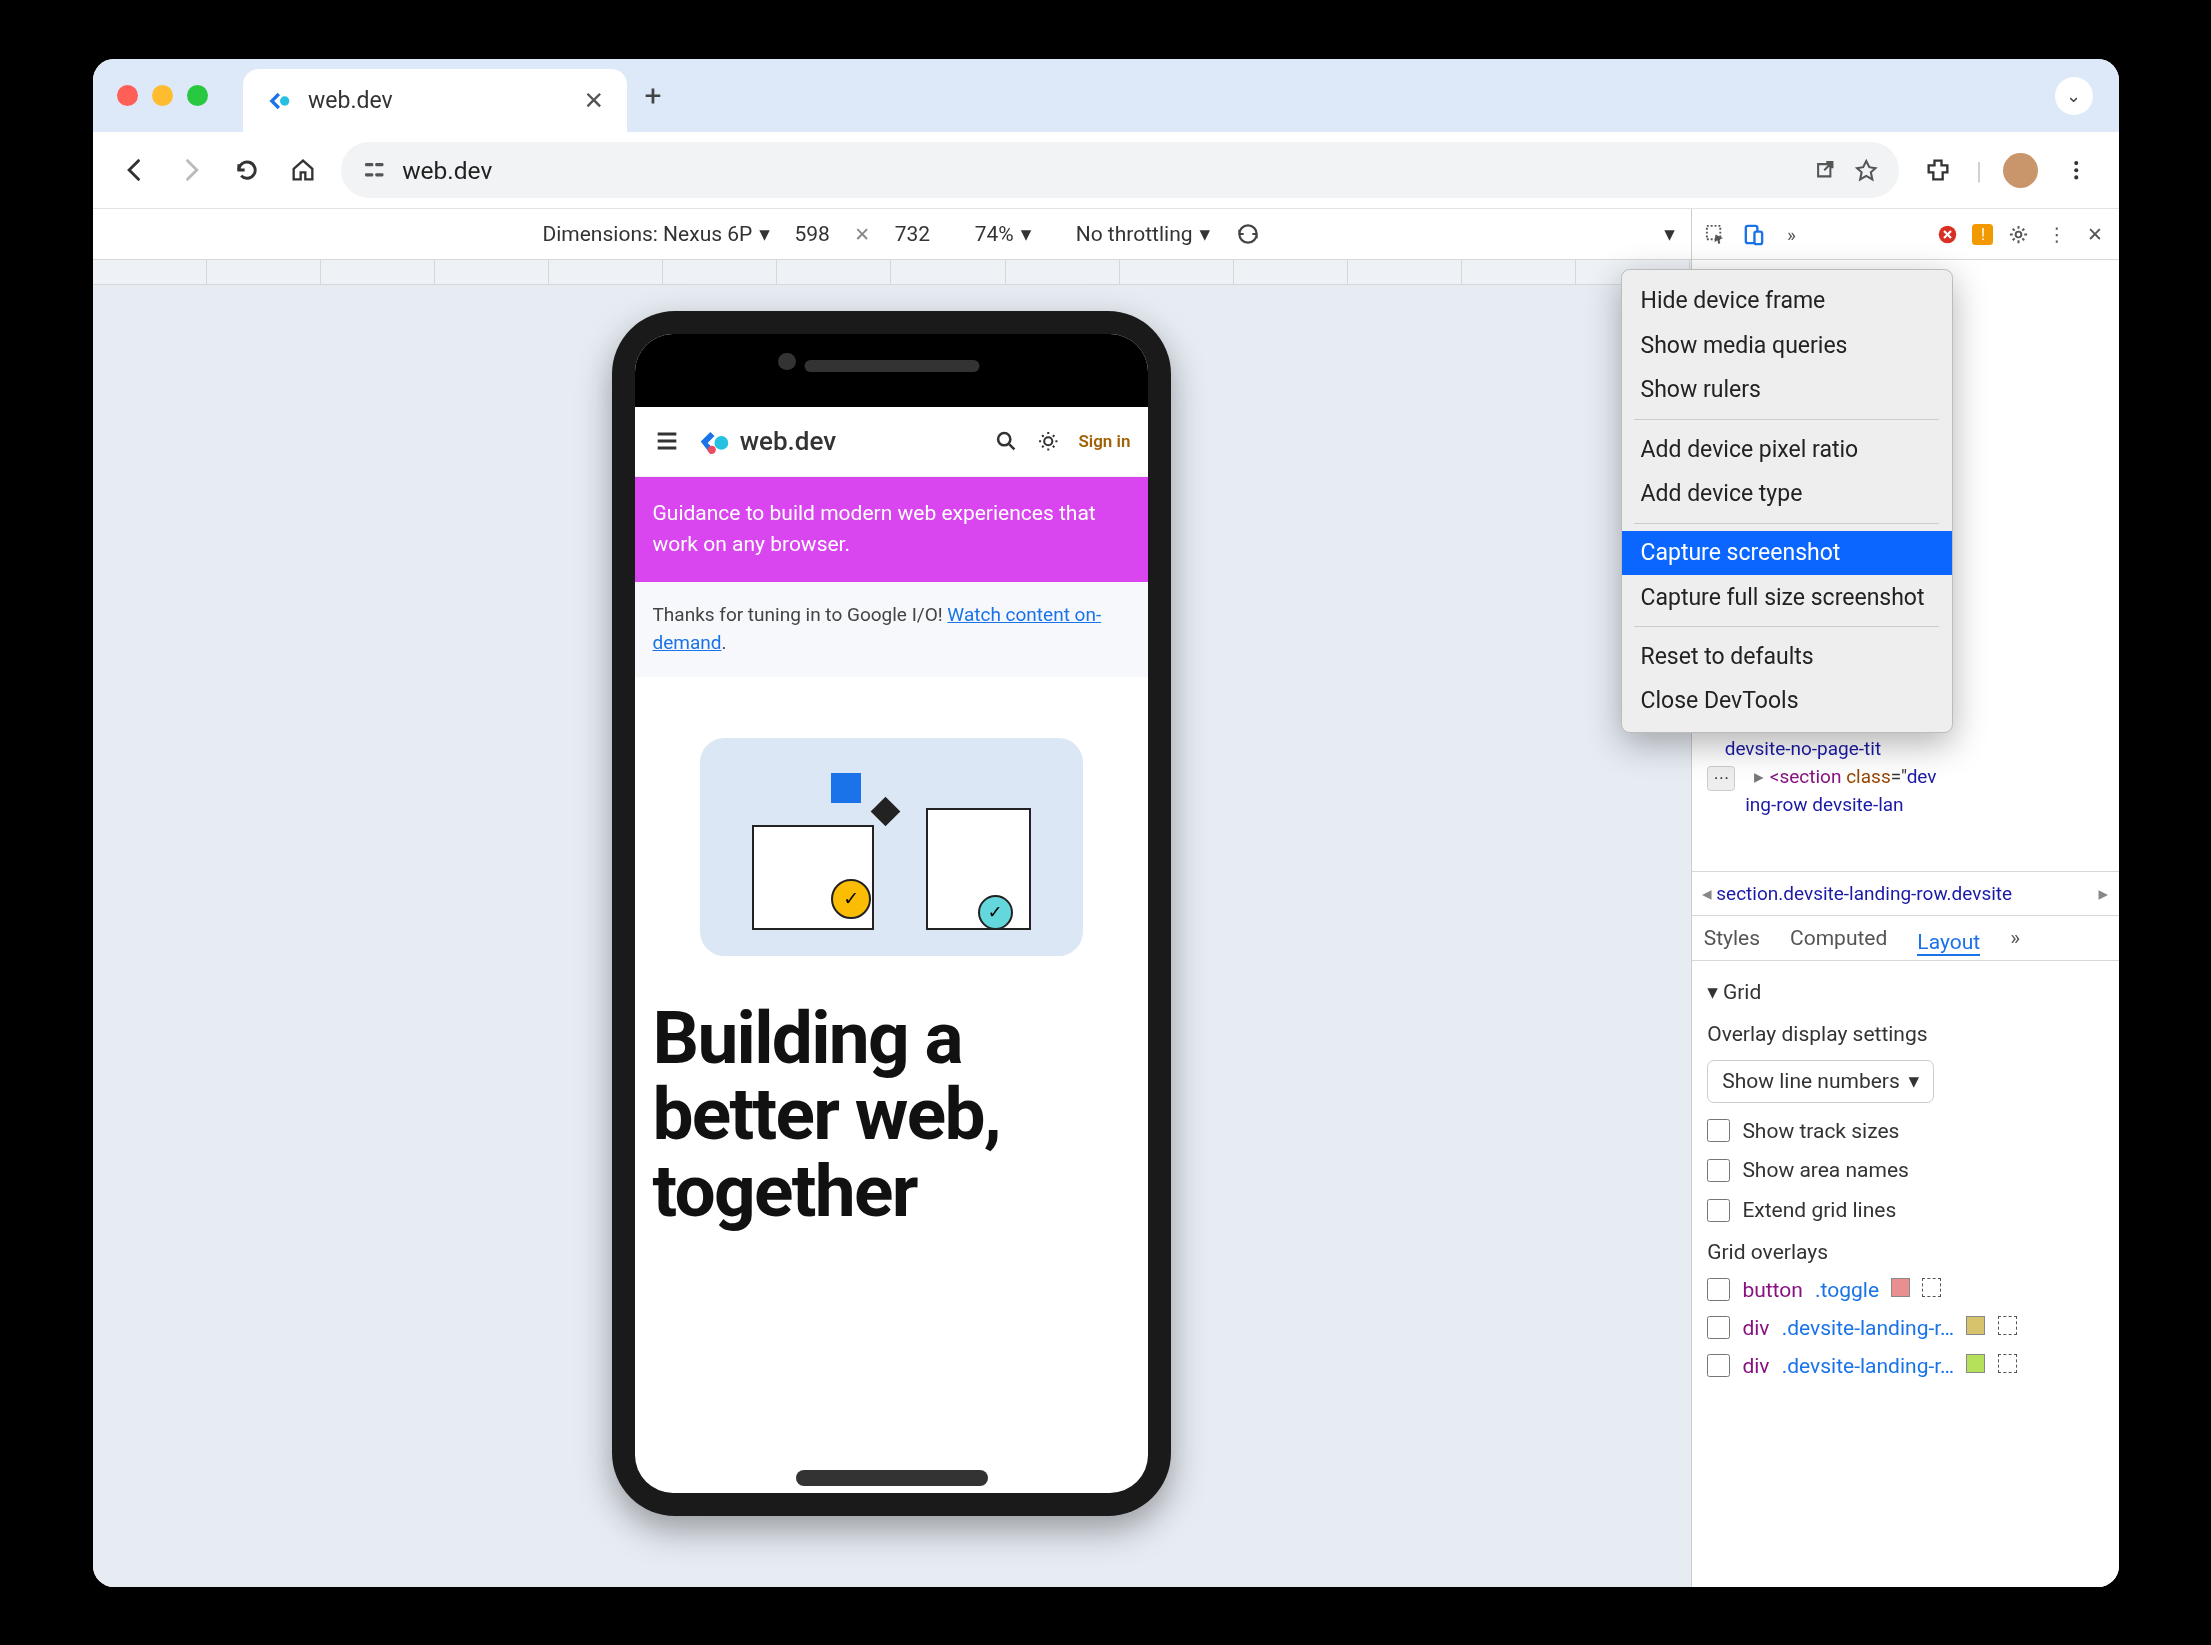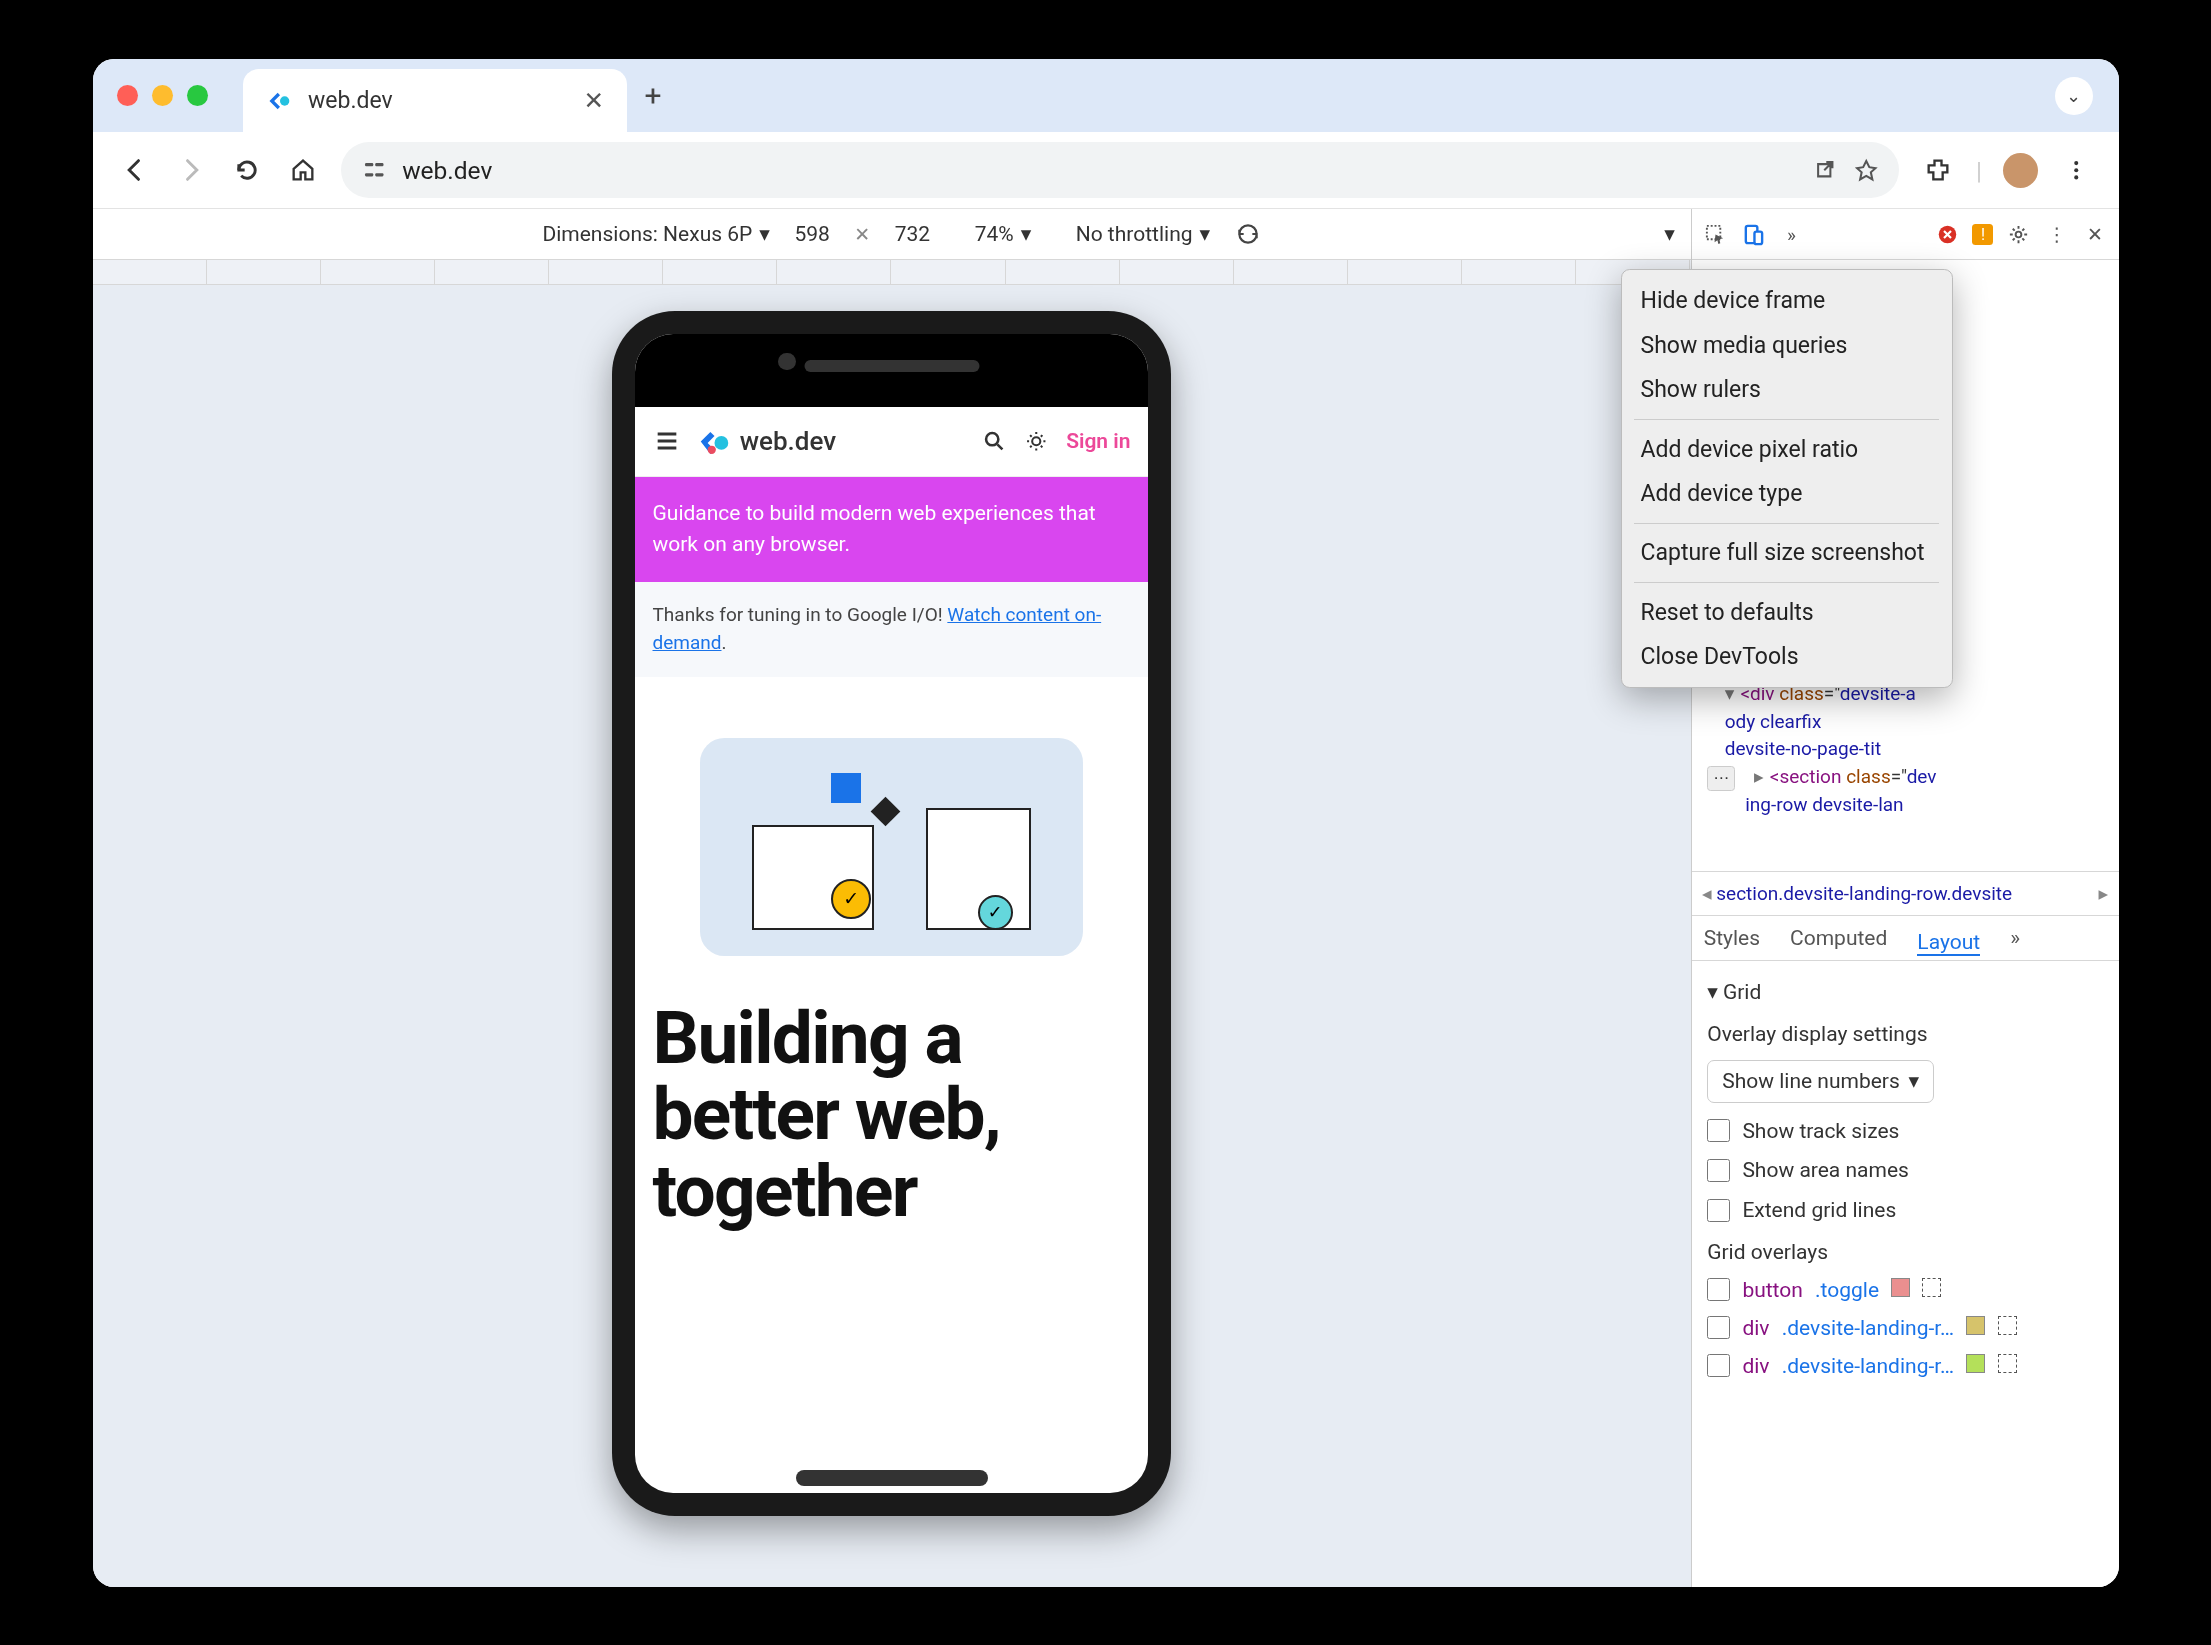--- a/index.html
+++ b/index.html
@@ -42,21 +42,21 @@
 .device-view { flex: 1; display: flex; align-items: flex-start; justify-content: center; padding-top: 26px; }
 
 
 .phone { width: 559px; height: 1205px; background: #1a1a1a; border-radius: 63px; padding: 23px; position: relative; box-shadow: 0 14px 35px rgba(0,0,0,0.35); }
 .phone .speaker { position: absolute; top: 49px; left: 50%; transform: translateX(-50%); width: 175px; height: 12.2px; background: #333; border-radius: 8.7px; }
 .phone .camera { position: absolute; top: 42px; left: 166px; width: 17.5px; height: 17.5px; background: #333; border-radius: 50%; }
 .phone-screen { width: 100%; height: 100%; background: #fff; border-radius: 38px; overflow: hidden; display: flex; flex-direction: column; }
 .phone-screen .topbar-gap { height: 73px; background: #000; }
 .site-header { height: 70px; background: #fff; display: flex; align-items: center; padding: 0 17.5px; gap: 17.5px; border-bottom: 0.9px solid #eee; }
 .site-header .brand { font-size: 26px; font-weight: 500; color: #333; flex: 1; display: flex; align-items: center; gap: 8.7px; }
-.site-header .signin { font-size: 21px; font-weight: 600; color: #ec4899; }
+.site-header .signin { font-size: 17px; font-weight: 600; color: #a16207; }
 .site-banner { background: #d946ef; color: #fff; padding: 21px 17.5px; font-size: 21px; line-height: 1.5; }
 .site-notice { background: #f6f8fb; color: #444; padding: 19px 17.5px; font-size: 19px; line-height: 1.5; }
 .site-notice a { color: #1a73e8; text-decoration: underline; }
 .site-hero { padding: 26px 17.5px; flex: 1; }
 .hero-illus { background: #dbe7f4; border-radius: 24.5px; height: 218px; margin: 35px auto 44px; width: 80%; position: relative; }
 .hero-illus .box1 { position:absolute; left:52px; bottom:26px; width:122px; height:105px; background:#fff; border:2.6px solid #222; }
 .hero-illus .box2 { position:absolute; right:52px; bottom:26px; width:105px; height:122px; background:#fff; border:2.6px solid #222; }
 .hero-illus .blue { position:absolute; left:131px; top:35px; width:30px; height:30px; background:#1a73e8; }
 .hero-illus .diamond { position:absolute; left:175px; top:63px; width:21px; height:21px; background:#222; transform:rotate(45deg); }
 .hero-illus .circ { position:absolute; left:131px; bottom:37px; width:40px; height:40px; background:#fbbc04; border-radius:50%; border:2.6px solid #222; display:flex; align-items:center; justify-content:center; font-size:19px; }
@@ -420,20 +420,21 @@
   </div>
 
   <div class="dropdown" id="dropdown">
       <div class="mi">Hide device frame</div>
       <div class="mi">Show media queries</div>
       <div class="mi">Show rulers</div>
       <hr>
       <div class="mi">Add device pixel ratio</div>
       <div class="mi">Add device type</div>
       <hr>
+      <div class="mi sel">Capture screenshot</div>
       <div class="mi">Capture full size screenshot</div>
       <hr>
       <div class="mi">Reset to defaults</div>
       <div class="mi">Close DevTools</div>
     </div>
 
 </div>
 
 
 </body></html>

